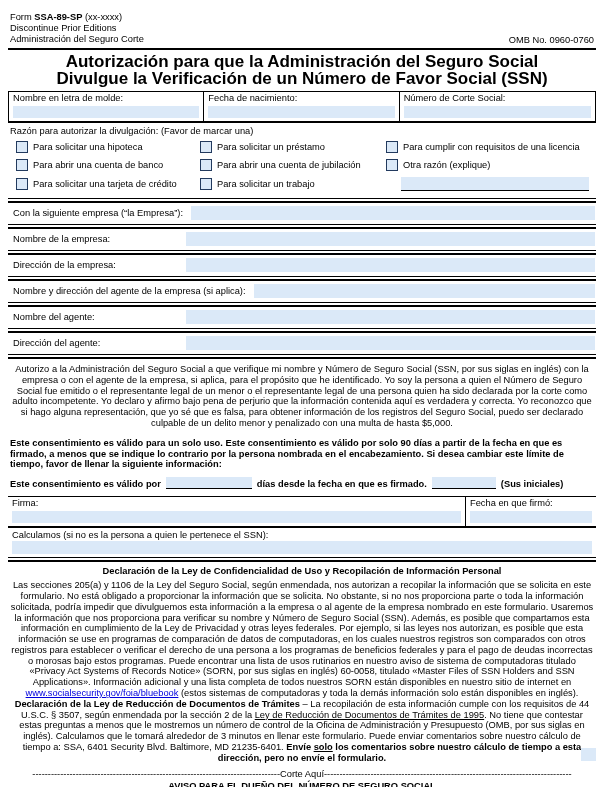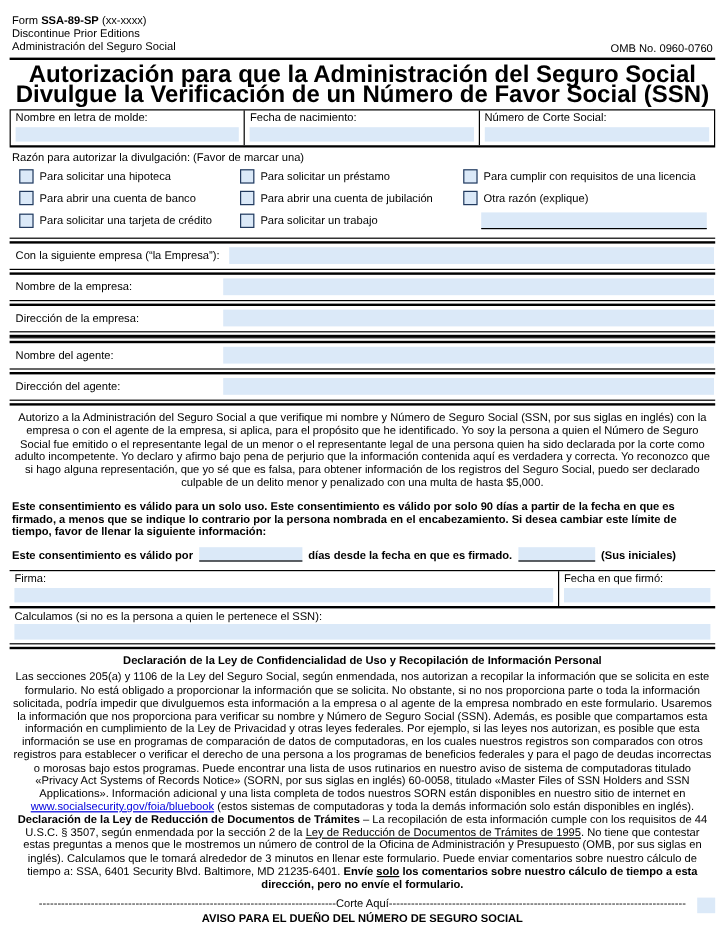--- a/index.html
+++ b/index.html
@@ -15,21 +15,21 @@
     font-size:9.3px;line-height:1.16;
   }
   
   .hdr{display:flex;justify-content:space-between;align-items:flex-end;padding:0 2px;}
   .hdr-left div{line-height:1.2;}
   .bold{font-weight:bold;}
   
   .rule-heavy{border-top:2px solid #000;margin-top:3px;}
   .dbl{height:2px;border-top:1px solid #000;border-bottom:2px solid #000;}
   
-  .title{text-align:center;font-weight:bold;font-size:20px;line-height:16.5px;margin:4px 0 4px;}
+  .title{text-align:center;font-weight:bold;font-size:17px;line-height:16.5px;margin:4px 0 4px;}
   
   .id-table{display:grid;grid-template-columns:1fr 1fr 1fr;border:1px solid #000;border-bottom:2px solid #000;}
   .id-cell{border-right:1px solid #000;padding:1px 4px 3px 4px;}
   .id-cell:last-child{border-right:none;}
   .finput{background:var(--input-fill);height:12px;}
   .id-cell .finput{margin-top:2px;}
   
   .rheading{margin:3px 2px 4px 2px;}
   .rgrid{display:grid;grid-template-columns:184px 186px 1fr;row-gap:6px;margin:0 0 7px 8px;}
   .rcell{display:flex;align-items:center;}
@@ -65,21 +65,21 @@
 </style>
 </head>
 <body>
 
 <div class="page">
 
   <div class="hdr">
     <div class="hdr-left">
       <div><span>Form </span><span class="bold">SSA-89-SP</span><span> (xx-xxxx)</span></div>
       <div>Discontinue Prior Editions</div>
-      <div>Administración del Seguro Social</div>
+      <div>Administración del Seguro Corte</div>
     </div>
     <div>OMB No. 0960-0760</div>
   </div>
   <div class="rule-heavy"></div>
 
   <div class="title">
     <div>Autorización para que la Administración del Seguro Social</div>
     <div>Divulgue la Verificación de un Número de Favor Social (SSN)</div>
   </div>
 
@@ -146,20 +146,24 @@
   <div class="frow">
     <span class="flabel" style="width:165px">Nombre de la empresa:</span>
     <span class="fval"></span>
   </div>
   <div class="dbl"></div>
   <div class="frow">
     <span class="flabel" style="width:165px">Dirección de la empresa:</span>
     <span class="fval"></span>
   </div>
   <div class="dbl"></div>
+  <div class="frow">
+    <span class="flabel">Nombre y dirección del agente de la empresa (si aplica):</span>
+    <span class="fval"></span>
+  </div>
   <div class="dbl"></div>
   <div class="frow">
     <span class="flabel" style="width:165px">Nombre del agente:</span>
     <span class="fval"></span>
   </div>
   <div class="dbl"></div>
   <div class="frow">
     <span class="flabel" style="width:165px">Dirección del agente:</span>
     <span class="fval"></span>
   </div>

